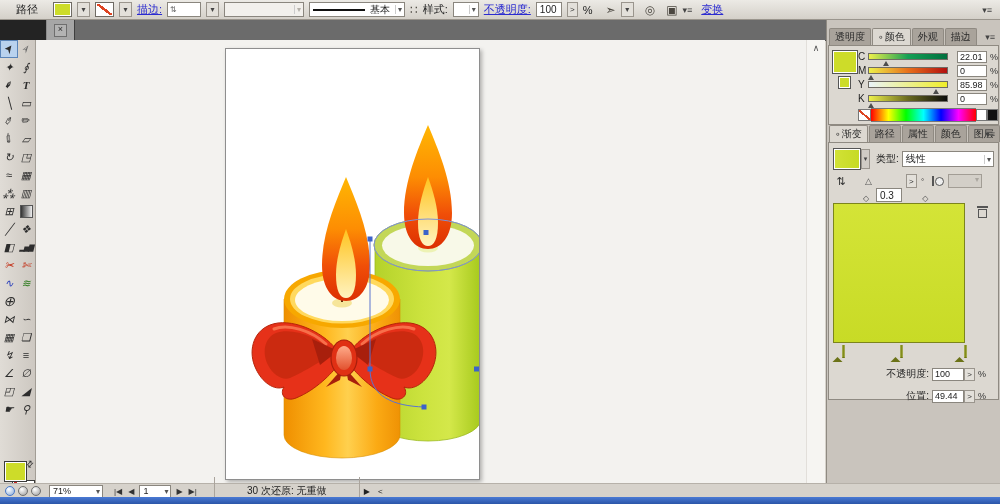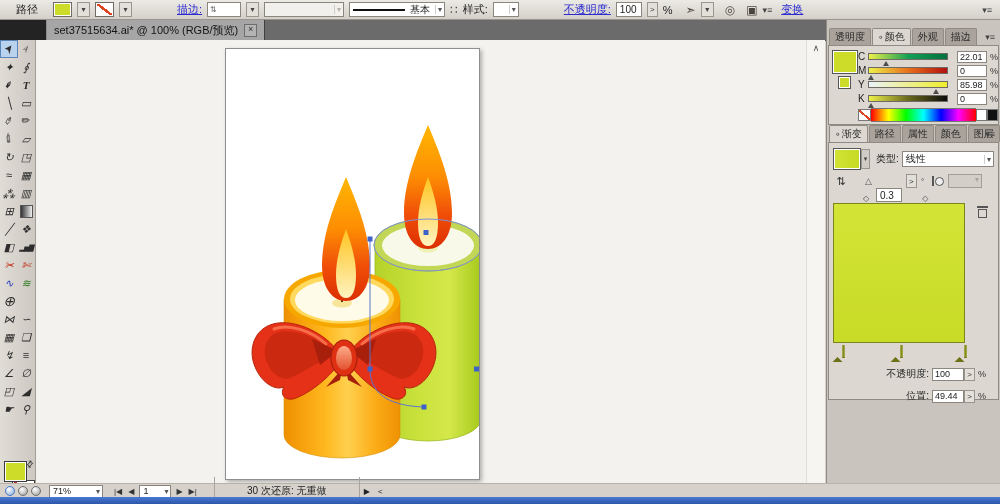--- a/index.html
+++ b/index.html
@@ -1,20 +1,20 @@
 <!DOCTYPE html>
 <html><head>
 <meta charset="utf-8">
 <style>
   html,body{margin:0;padding:0;background:#888;}
   #app{position:relative;width:1000px;height:504px;background:#d6d2cb;font-family:"Liberation Sans",sans-serif;font-size:11px;color:#222;overflow:hidden;}
 
   
   .ctrlbar{position:absolute;left:0;top:0;width:1000px;height:20px;background:linear-gradient(#eceae5,#d4d0c9);border-bottom:1px solid #9a958d;display:flex;align-items:center;gap:5px;padding:0 8px;box-sizing:border-box;}
-  .blu{color:#2b2bd0;text-decoration:underline;cursor:pointer;margin-left:40px;}
+  .blu{color:#2b2bd0;text-decoration:underline;cursor:pointer;}
   .swb{width:17px;height:13px;border:1px solid #6f6b64;background:#cddc29;box-shadow:inset 0 0 0 1px #fff;}
   .swb.none{background:linear-gradient(to top right,#fff 44%,#d42 44%,#d42 56%,#fff 56%);}
   .dar{display:inline-flex;align-items:center;justify-content:center;width:11px;height:13px;border:1px solid #9a958d;background:#e3e0da;}
   .dar::after{content:"▾";font-size:8px;color:#444;}
   .dd{height:15px;background:#fff;border:1px solid #8a867e;display:inline-flex;align-items:center;box-sizing:border-box;font-size:10px;padding-left:3px;}
   .dd::after{content:"▾";font-size:8px;color:#555;margin-left:auto;padding:0 2px;border-left:1px solid #ccc;}
   .dd.dis{background:#f2f0ec;}
   .dd.dis::after{color:#b5b1aa;}
   .spin{width:34px;height:15px;background:#fff;border:1px solid #8a867e;box-sizing:border-box;display:inline-flex;align-items:center;justify-content:flex-start;font-size:8px;color:#666;padding-left:2px;}
   .spin::after{content:"⇅";}
@@ -168,21 +168,20 @@
       <span class="pmenu" style="margin-left:0;position:static;"></span>
     <span class="blu" style="margin-left:4px;">变换</span>
     <span class="pmenu"></span>
   </div>
 
   <div class="tabbar">
     <div class="tabspacer"></div>
 
 
       <div class="dtab active">
-        <span>set37515634.ai* @ 100% (RGB/预览)</span>
         <span class="tclose"></span>
       </div>
     </div>
 
   <div class="tools">
     <div>
 
         <div class="trow">
           <span class="tcell on">
             <i class="tg rot">➤</i>

